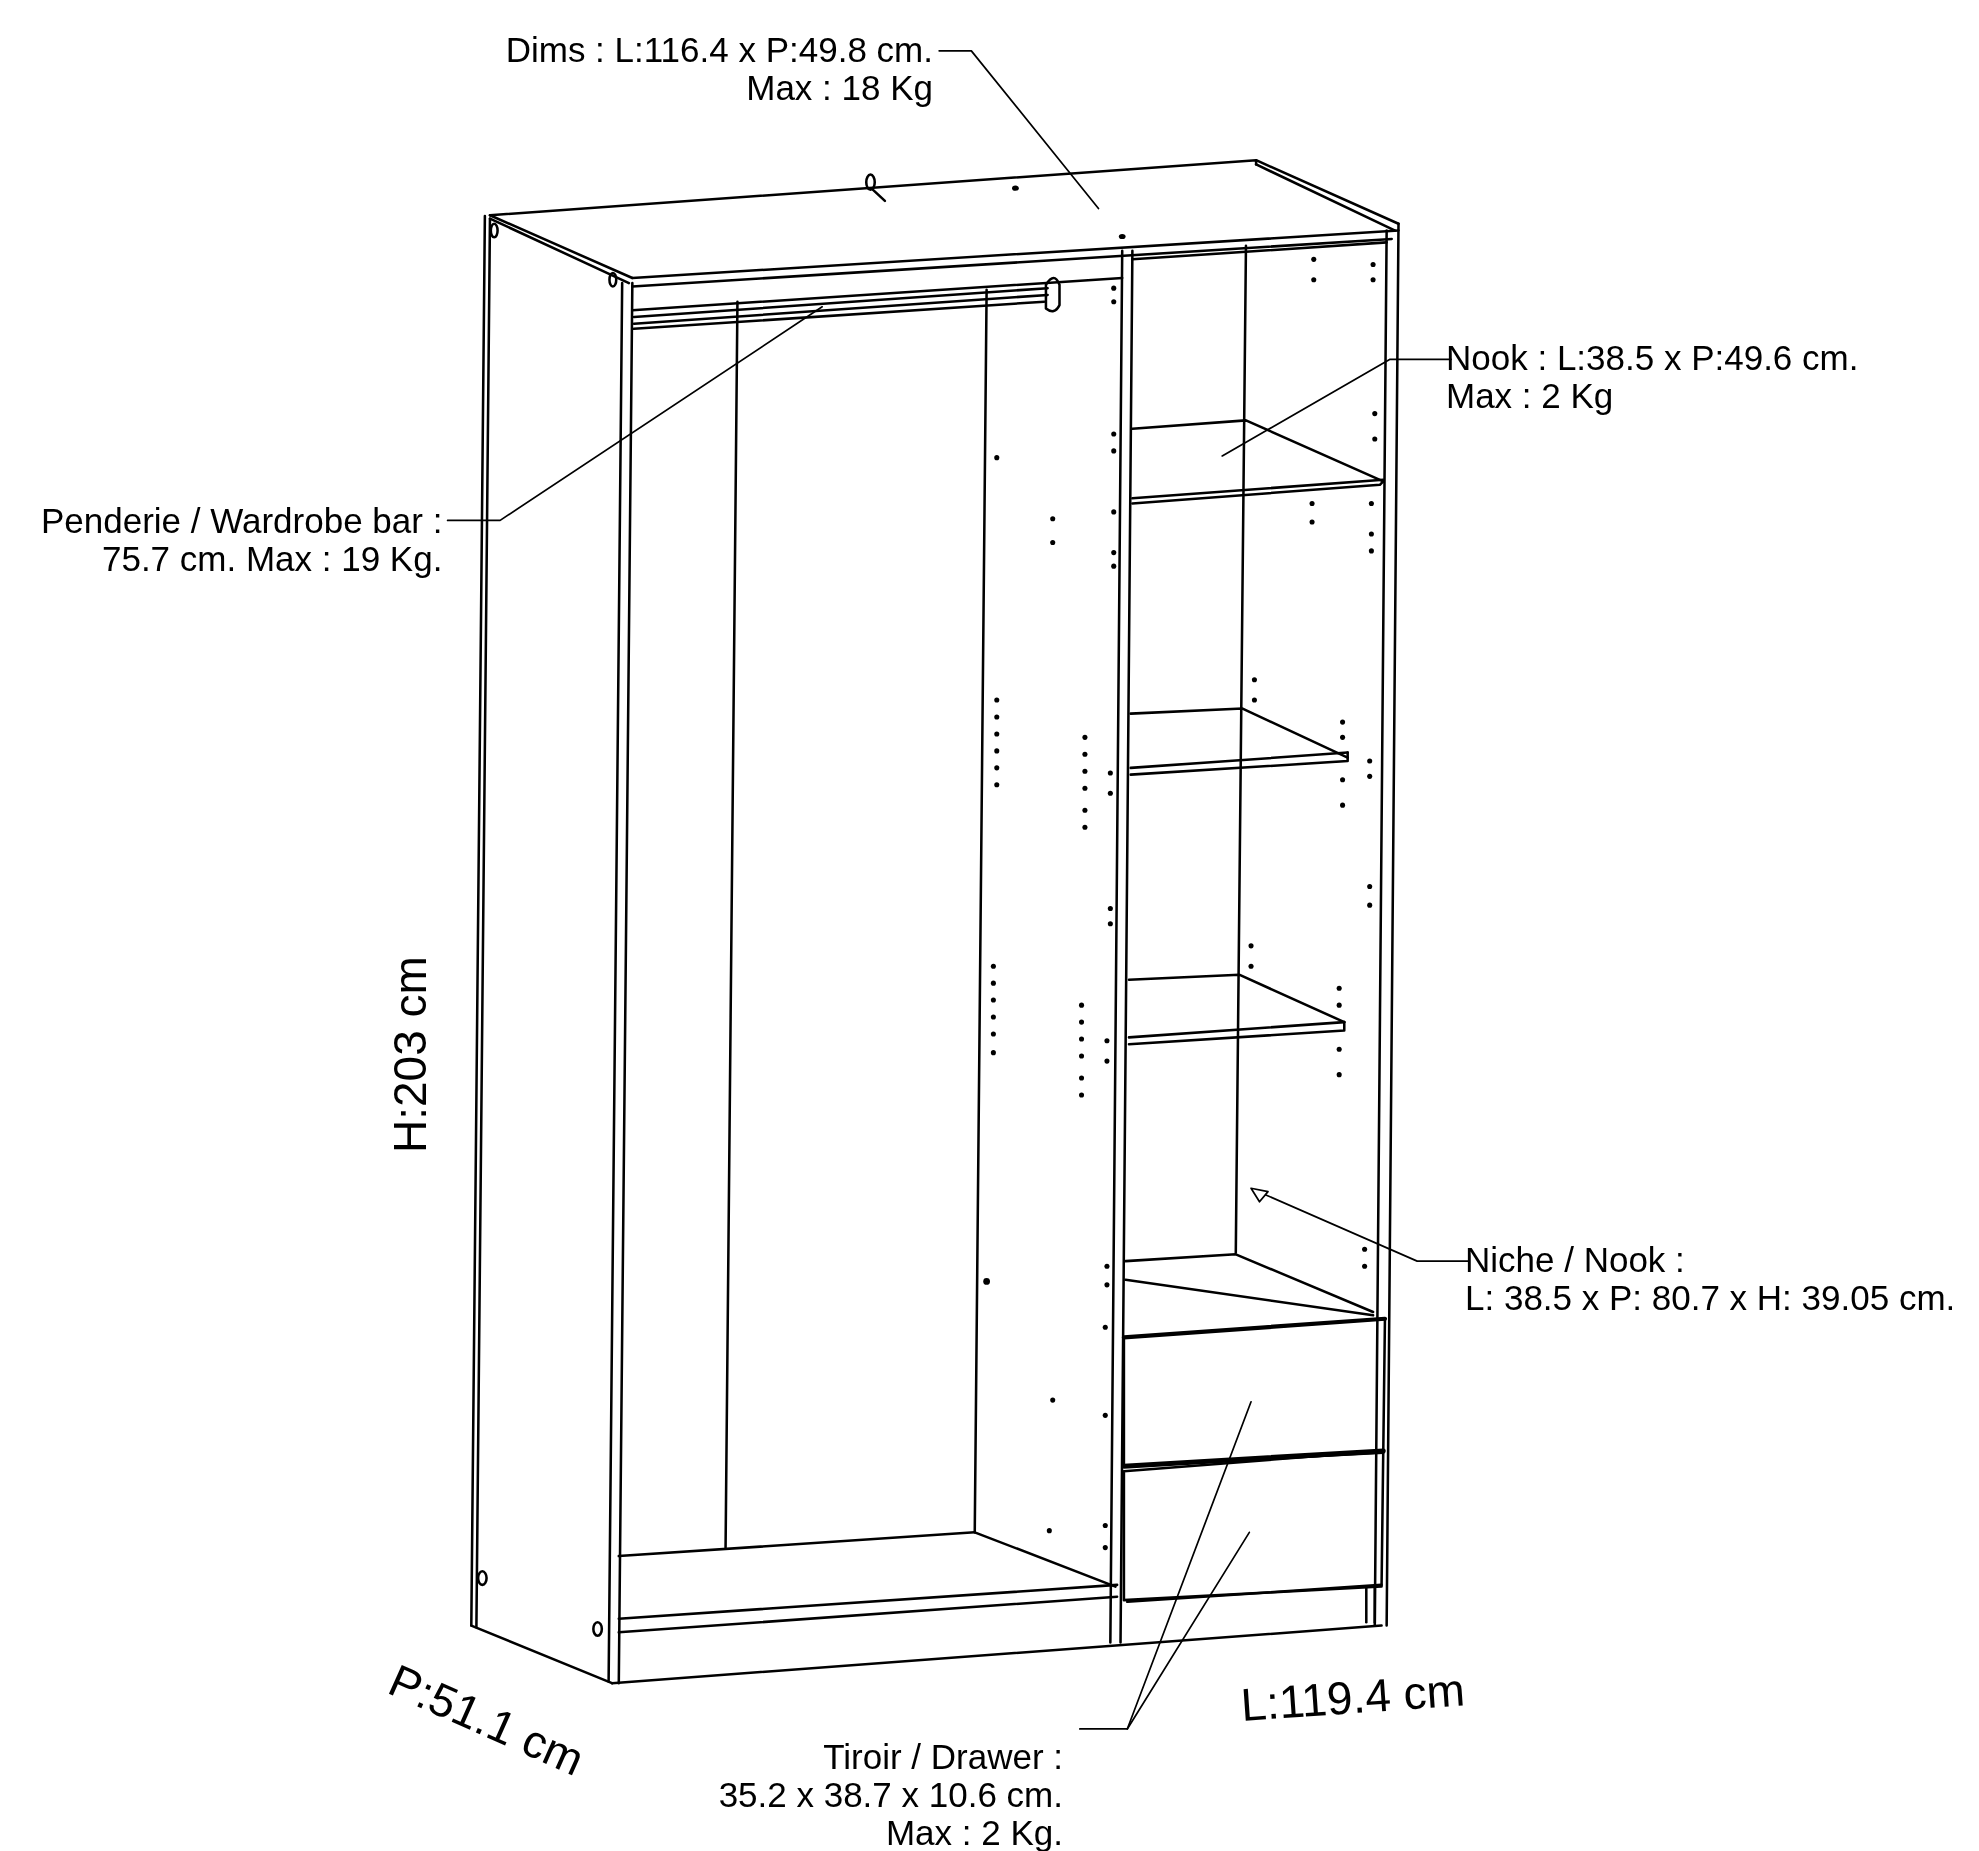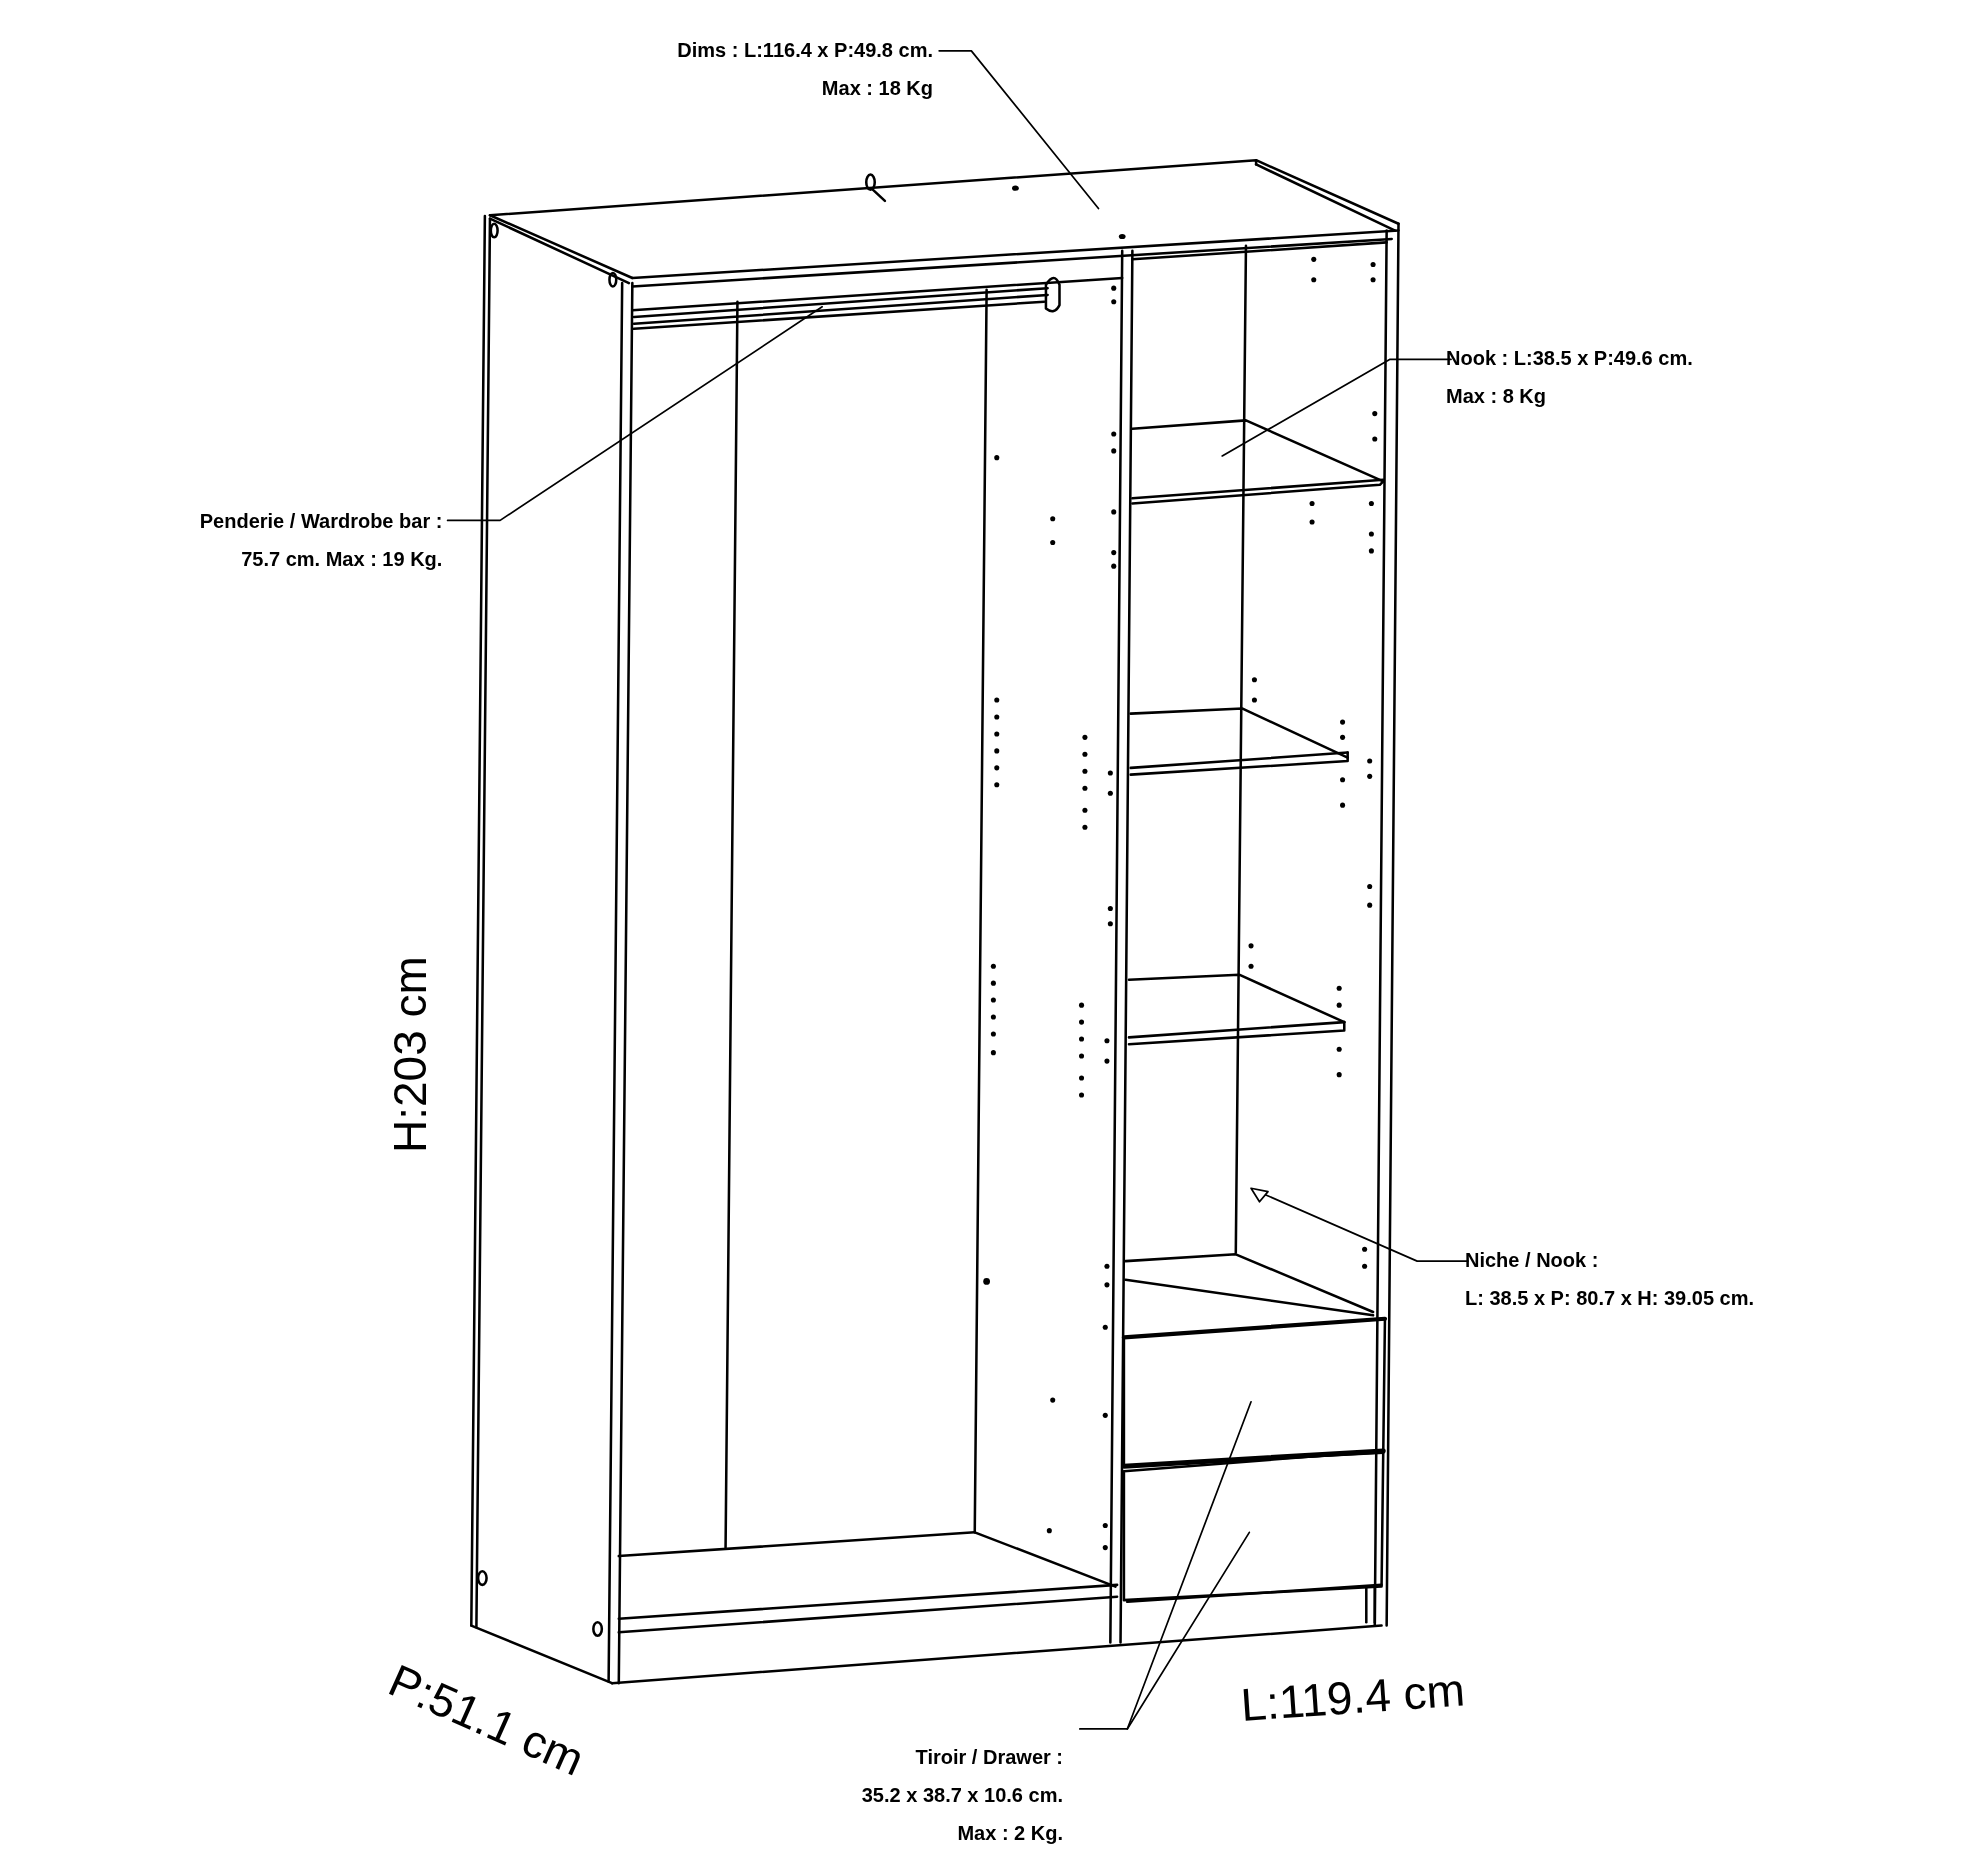--- a/index.html
+++ b/index.html
@@ -1,19 +1,19 @@
 <!DOCTYPE html>
 <html style="font-size:13.6px"><head>
 <meta charset="utf-8">
 <style>
   html, body { margin: 0; padding: 0; background: #ffffff; }
   body { width: 1980px; height: 1851px; position: relative; overflow: hidden; }
   #stage { position: absolute; left: 0; top: 0; width: 1980px; height: 1851px; }
   svg { position: absolute; left: 0; top: 0; }
-  .lbl { position: absolute; font-family: "Liberation Sans", sans-serif; font-size: 20px; color: #000; line-height: 38px; white-space: nowrap; font-weight: bold; }
+  .lbl { position: absolute; font-family: "Liberation Sans", sans-serif; font-size: 35px; color: #000; line-height: 38px; white-space: nowrap; }
   .lbl .line { display: block; }
   .right { text-align: right; }
   .dim { position: absolute; font-family: "Liberation Sans", sans-serif; font-size: 46px; color: #000; white-space: nowrap; transform-origin: left top; }
 </style>
 </head>
 <body>
 
 <div id="stage">
   <svg width="1980" height="1851" viewBox="0 0 2336 2184" fill="none" stroke="#000" stroke-linecap="round" stroke-linejoin="round">
 
@@ -198,21 +198,21 @@
     </g>
   </svg>
 
   <div class="lbl right" style="left:492px; top:30.5px; width:441px;">
     <span class="line">Dims : L:116.4 x P:49.8 cm.</span>
     <span class="line">Max : 18 Kg</span>
   </div>
 
   <div class="lbl" style="left:1446px; top:339px;">
     <span class="line">Nook : L:38.5 x P:49.6 cm.</span>
-    <span class="line">Max : 8 Kg</span>
+    <span class="line">Max : 2 Kg</span>
   </div>
 
   <div class="lbl right" style="left:25.4px; top:502px; width:417px;">
     <span class="line">Penderie / Wardrobe bar :</span>
     <span class="line">75.7 cm. Max : 19 Kg.</span>
   </div>
 
   <div class="lbl" style="left:1465px; top:1241px;">
     <span class="line">Niche / Nook :</span>
     <span class="line">L: 38.5 x P: 80.7 x H: 39.05 cm.</span>

